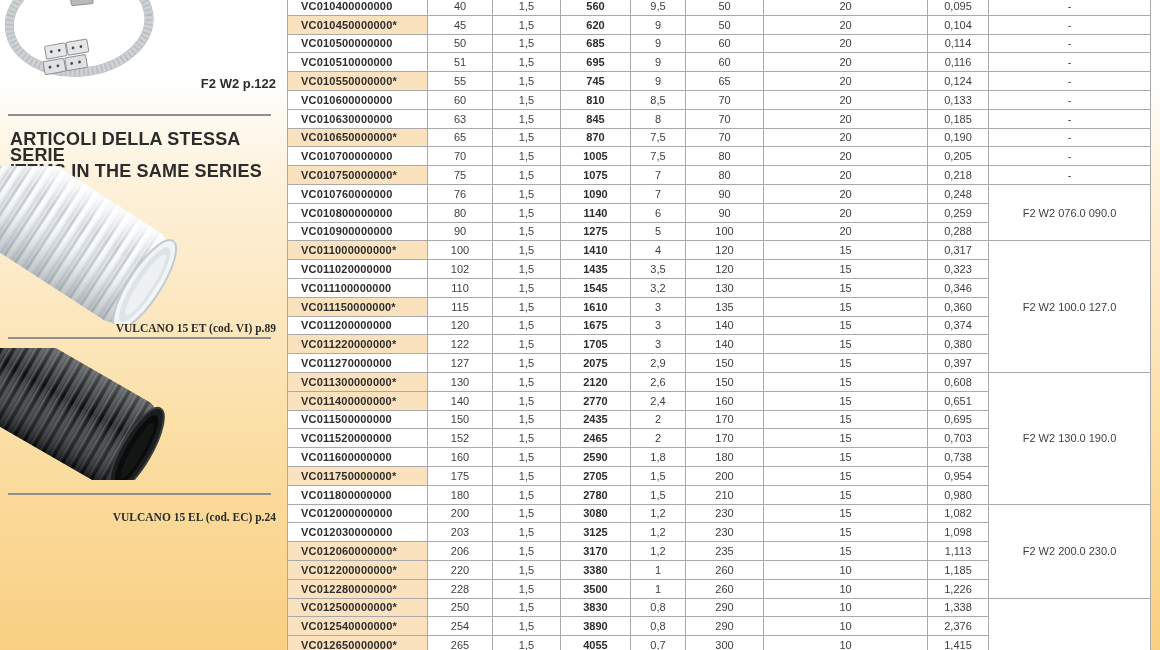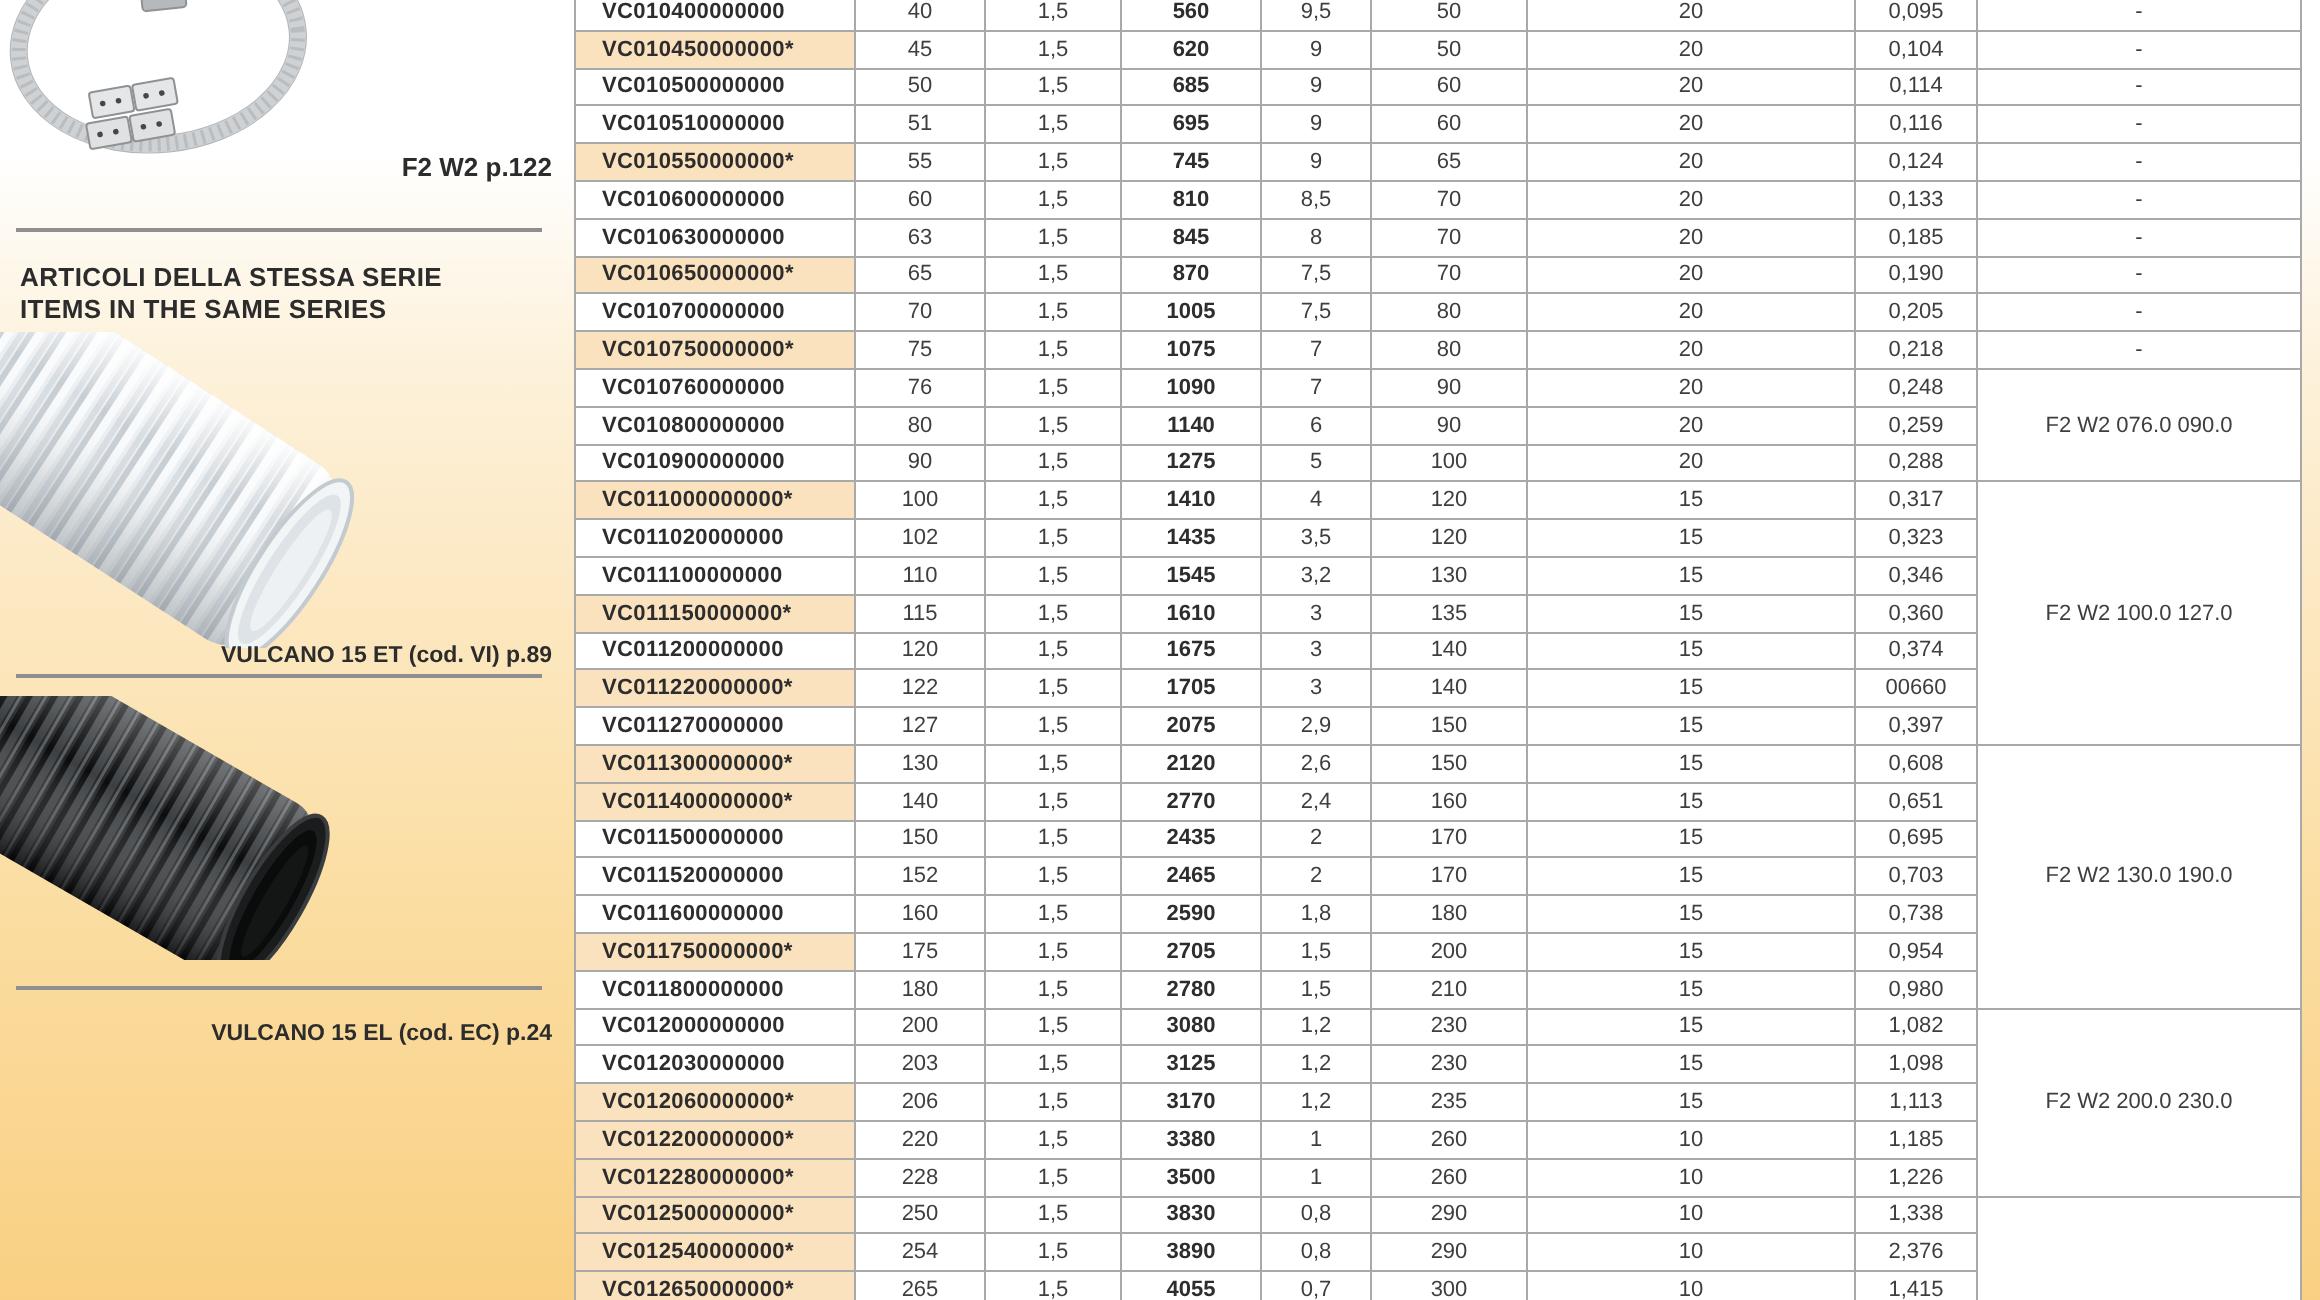--- a/index.html
+++ b/index.html
@@ -11,26 +11,26 @@
   
   .sidebar{position:absolute;left:0;top:0;width:292px;height:650px;}
   .clamp-figure{position:absolute;left:0;top:0;width:287px;height:85px;}
   .clamp-caption{position:absolute;top:76px;right:16px;text-align:right;color:#2c2c2c;}
   .clamp-caption .ref{font-weight:bold;font-size:13px;line-height:15px;}
   .clamp-caption .cap{font-size:11.5px;line-height:15px;}
   .rule{position:absolute;left:8px;width:263px;height:2px;background:#8f8f8f;}
   .rule.r1{top:114px;}
   .rule.r2{top:337px;}
   .rule.r3{top:493px;}
-  .series-title{position:absolute;left:10px;top:131px;color:#2c2c2c;font-weight:bold;font-size:13px;line-height:16px;letter-spacing:.2px;}
+  .series-title{position:absolute;left:10px;top:131px;color:#2c2c2c;font-weight:bold;font-size:18px;line-height:16px;letter-spacing:.2px;}
   .series-title .en{}
   .hose-figure{position:absolute;left:0;}
   .hose-figure.clear{top:166px;width:200px;height:158px;}
   .hose-figure.black{top:348px;width:200px;height:132px;}
-  .item-caption{position:absolute;right:16px;text-align:right;font-weight:bold;font-size:11.5px;color:#2c2c2c;}
+  .item-caption{position:absolute;right:16px;text-align:right;font-weight:bold;font-size:11.5px;color:#2c2c2c;font-family:Liberation Serif, serif;}
   .item-caption.i0{top:322px;}
   .item-caption.i1{top:478px;margin-top:33px;}
   
   .table-area{position:absolute;left:287px;top:-4px;}
   table{border-collapse:collapse;table-layout:fixed;width:863px;}
   td{
     height:17.8px;border:1px solid #a9a9a9;background:#ffffff;
     font-size:11px;color:#3e3e40;text-align:center;vertical-align:middle;
     padding:0;overflow:hidden;white-space:nowrap;
   }
@@ -350,21 +350,21 @@
             <td class="num">0,374</td>
           </tr>
           <tr>
             <td class="code hl">VC011220000000*</td>
             <td class="num">122</td>
             <td class="num">1,5</td>
             <td class="num bold">1705</td>
             <td class="num">3</td>
             <td class="num">140</td>
             <td class="num">15</td>
-            <td class="num">00660</td>
+            <td class="num">0,380</td>
           </tr>
           <tr>
             <td class="code">VC011270000000</td>
             <td class="num">127</td>
             <td class="num">1,5</td>
             <td class="num bold">2075</td>
             <td class="num">2,9</td>
             <td class="num">150</td>
             <td class="num">15</td>
             <td class="num">0,397</td>

